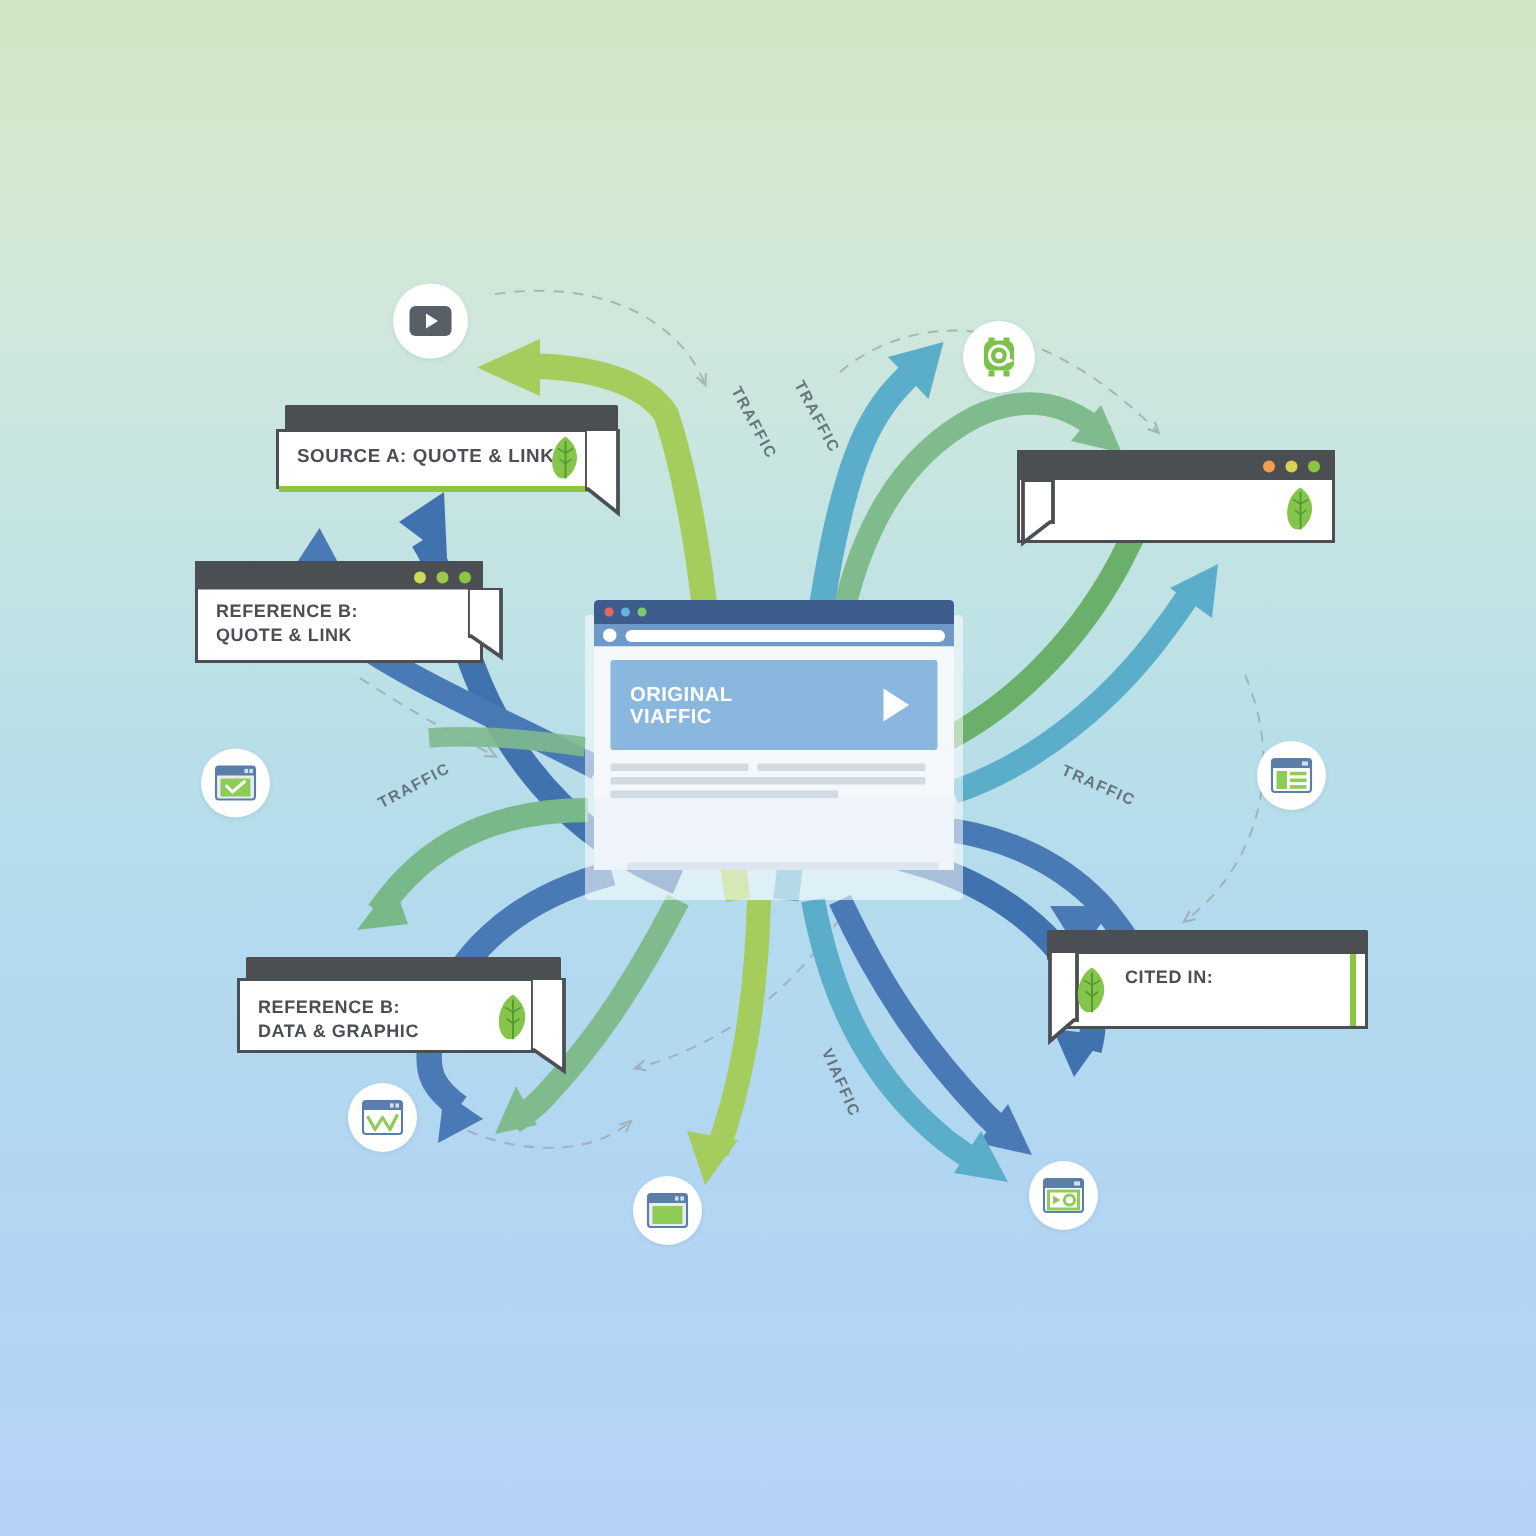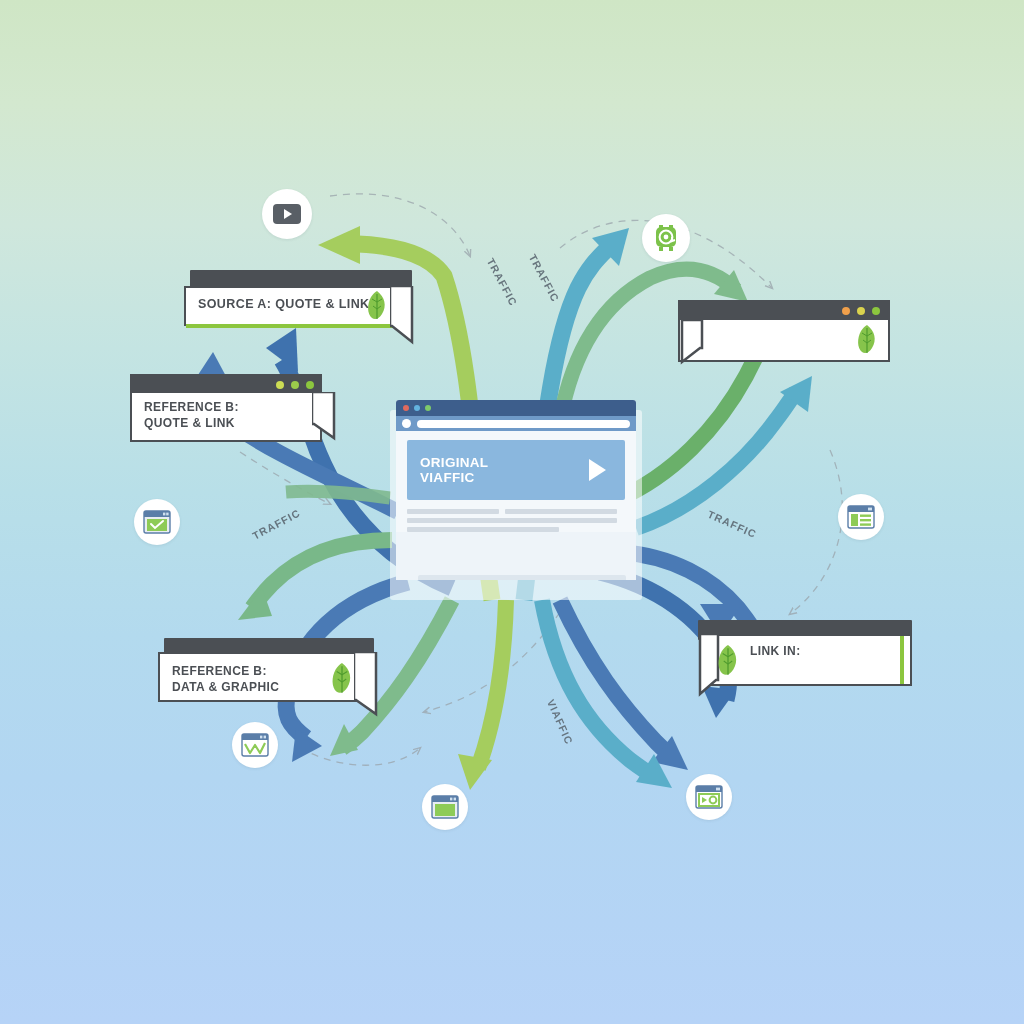--- a/index.html
+++ b/index.html
@@ -284,21 +284,21 @@
     <div class="body" style="left:12px; top:14px; width:206px; height:52px;"></div>
     <div class="accent" style="left:206px; top:16px; width:4px; height:48px;"></div>
     <svg style="position:absolute; left:0px; top:14px;" width="28" height="70" viewBox="0 0 28 70">
       <path d="M24,0 L6,0 L6,60 L22,46 L24,46 Z" fill="#ffffff" stroke="#4b4f54" stroke-width="2.5"></path>
     </svg>
     <svg class="leaf" style="left:22px; top:24px;" width="24" height="34" viewBox="0 0 22 32">
       <path d="M11,1 C19,7 21,16 16,24 C13,29 9,30 6,28 C1,24 1,14 5,7 C7,4 9,2 11,1 Z" fill="#86c44b"></path>
       <path d="M11,4 L11,29" stroke="#4f9b2e" stroke-width="1.2" fill="none"></path>
       <path d="M11,12 L6,9 M11,12 L16,9 M11,19 L7,16 M11,19 L15,16" stroke="#4f9b2e" stroke-width="1" fill="none"></path>
     </svg>
-    <div class="txt" style="left:56px; top:24px; font-size:12px;">LINK IN:</div>
+    <div class="txt" style="left:56px; top:24px; font-size:12px;">CITED IN:</div>
   </div>
 
   <div class="badge" style="left:262px; top:189px; width:50px; height:50px;">
     <svg width="30" height="24" viewBox="0 0 30 24">
       <rect x="1" y="2" width="28" height="20" rx="4" fill="#595f66"></rect>
       <path d="M12,7 L20,12 L12,17 Z" fill="#ffffff"></path>
     </svg>
   </div>
 
   <div class="badge" style="left:642px; top:214px; width:48px; height:48px;">

